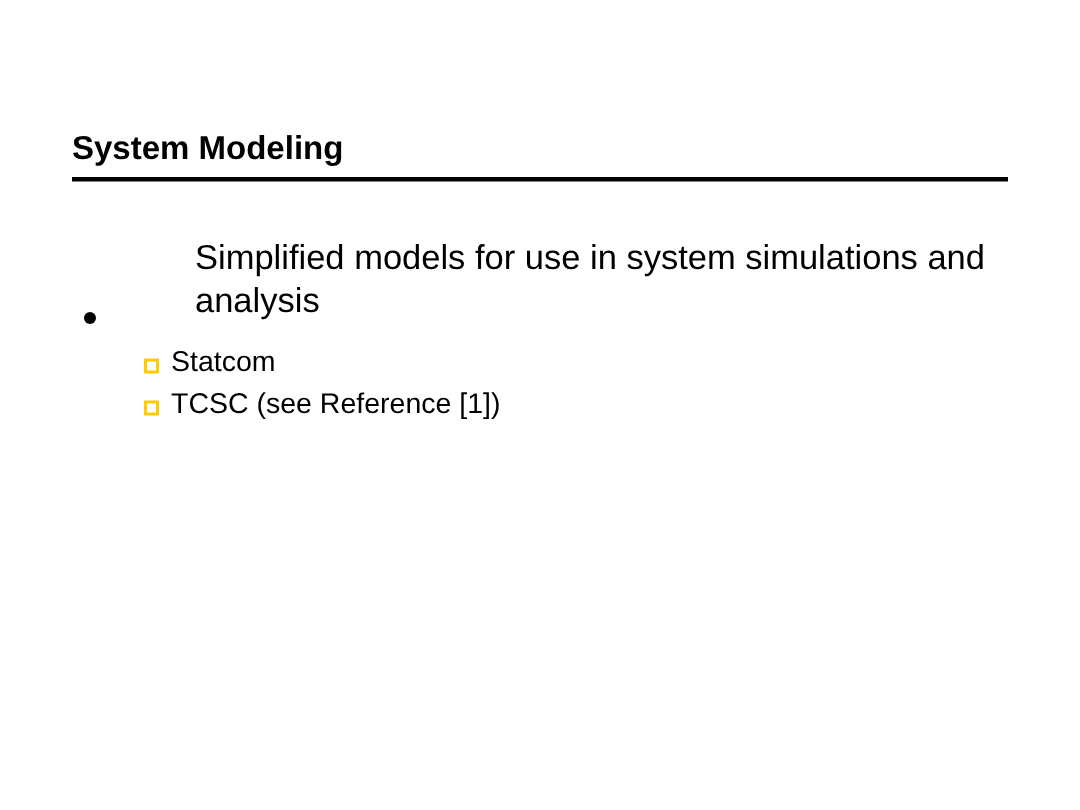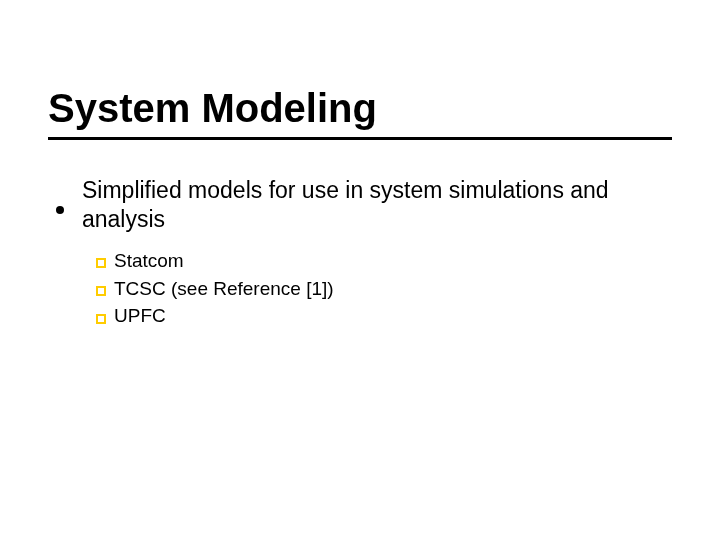--- a/index.html
+++ b/index.html
@@ -1,21 +1,21 @@
 <!DOCTYPE html>
 <html><head>
 <meta charset="utf-8">
 <style>
   * { margin: 0; padding: 0; box-sizing: border-box; }
   html, body { width: 720px; height: 540px; background: #fff; font-family: Arial, Helvetica, sans-serif; color: #000; }
   .slide { width: 720px; height: 540px; padding: 86px 48px 0 48px; position: relative; }
-  .title { font-size: 40px; font-weight: bold; margin-bottom: 6px; }
+  .title { font-size: 22px; font-weight: bold; margin-bottom: 6px; }
   .title-rule { border: none; border-top: 3px solid #000; width: 100%; margin-bottom: 36px; }
   .body { padding-left: 8px; }
-  .l1 { display: flex; align-items: center; margin-bottom: 14px; }
+  .l1 { display: flex; align-items: flex-end; margin-bottom: 14px; gap: 48px; }
   .dot { width: 8px; height: 8px; border-radius: 50%; background: #000; flex: 0 0 auto; margin-top: 10px; margin-right: 18px; }
   .l1-text { font-size: 23px; line-height: 1.28; max-width: 560px; }
   .sublist { padding-left: 40px; }
   .l2 { display: flex; align-items: center; margin-bottom: 4px; }
   .sq { width: 10px; height: 10px; flex: 0 0 auto; margin-top: 5px; margin-right: 8px; border: 2px solid #ffcc00; background: transparent; }
   .l2-text { font-size: 19px; line-height: 1.25; }
 </style>
 </head>
 <body>
 
@@ -33,20 +33,16 @@
 
     <div class="sublist">
       <div class="l2">
         <span class="sq"></span>
         <span class="l2-text">Statcom</span>
       </div>
       <div class="l2">
         <span class="sq"></span>
         <span class="l2-text">TCSC (see Reference [1])</span>
       </div>
-      <div class="l2">
-        <span class="sq"></span>
-        <span class="l2-text">UPFC</span>
-      </div>
     </div>
 
   </div>
 </div>
 
 </body></html>

